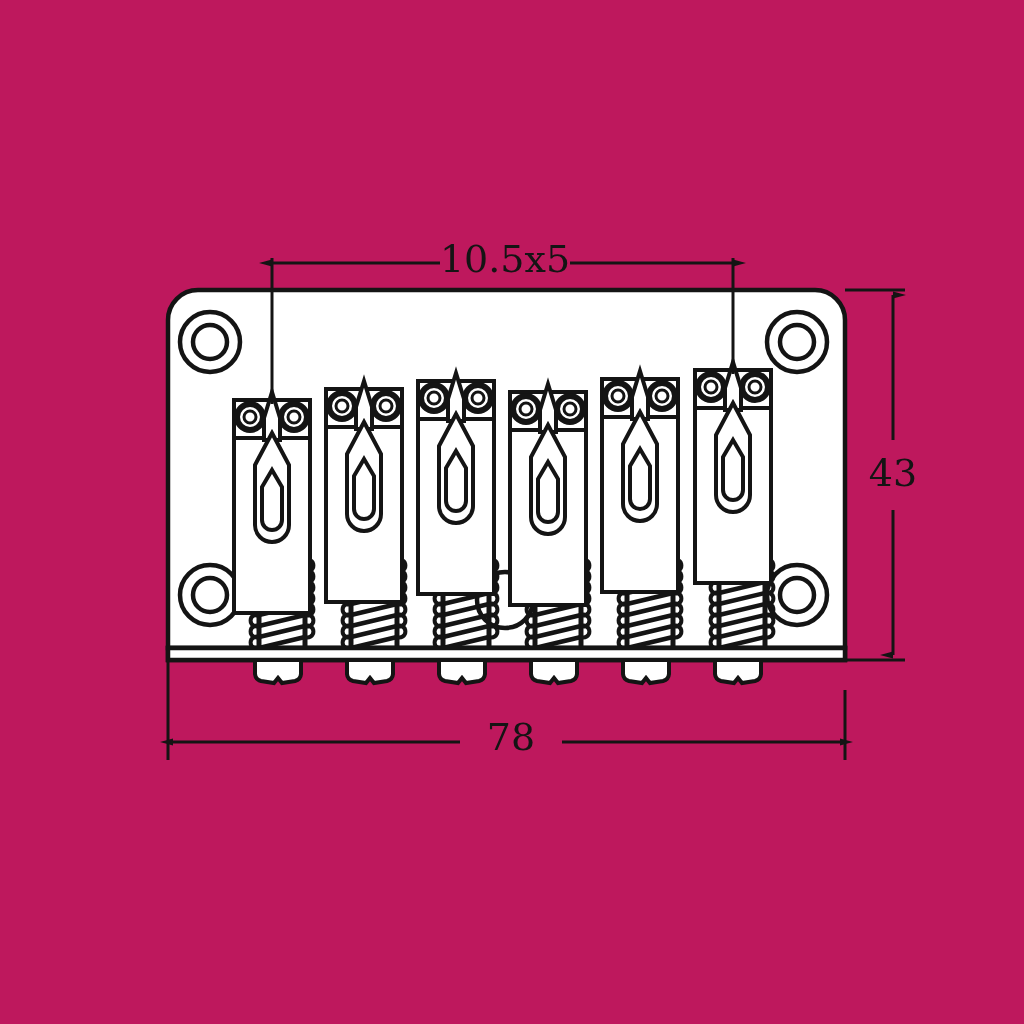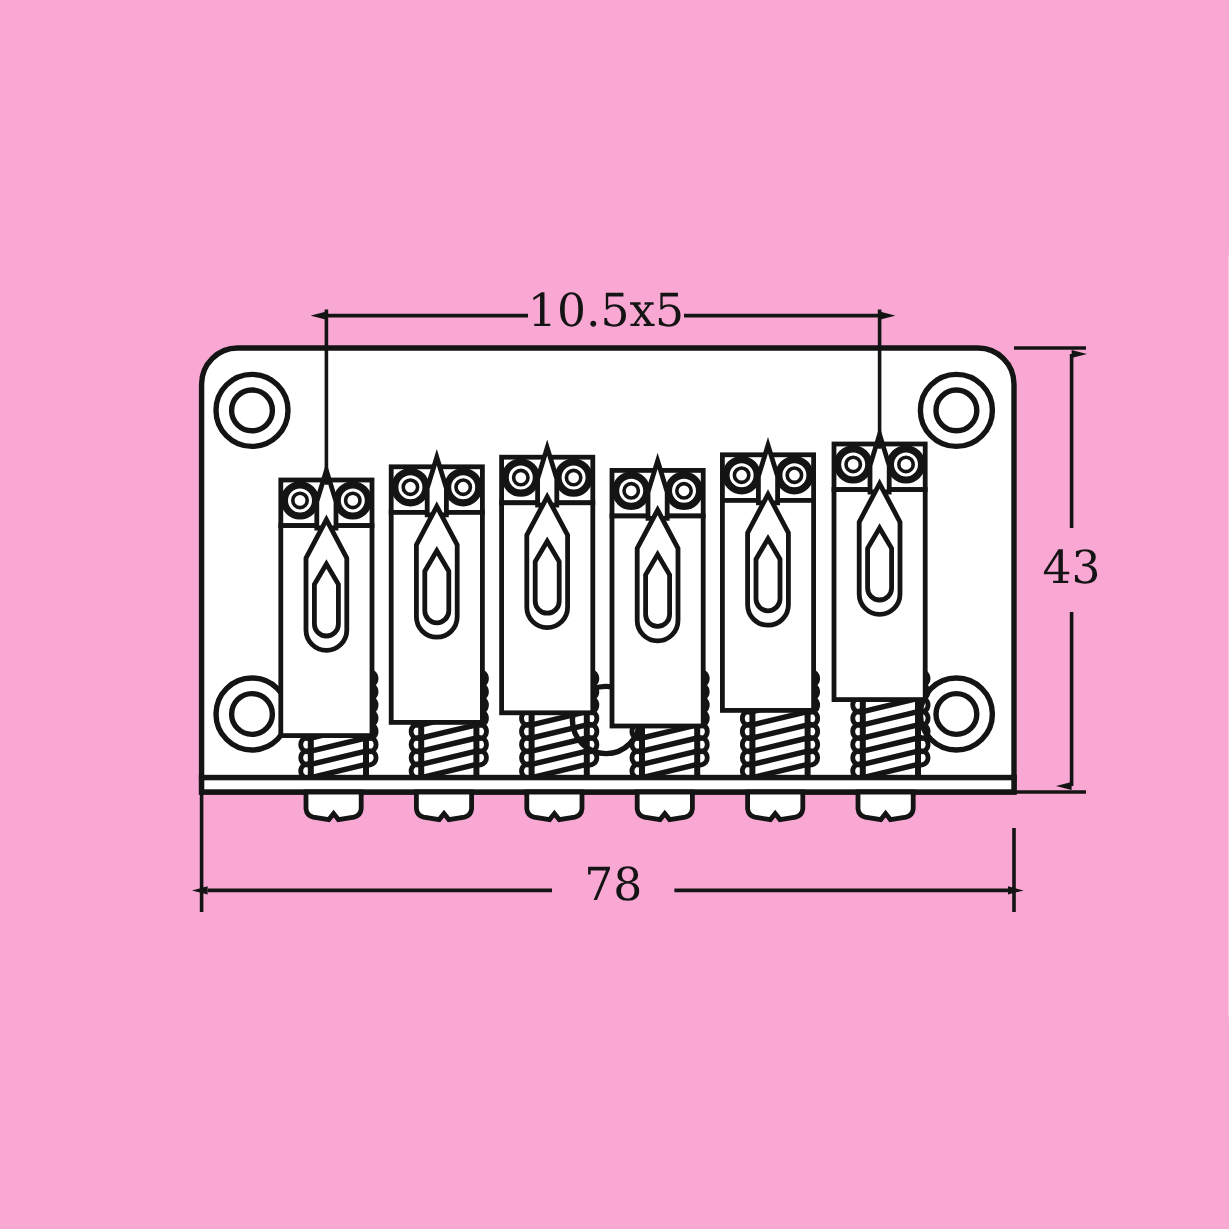--- a/index.html
+++ b/index.html
@@ -10,21 +10,21 @@
   body {
     width: 1024px;
     height: 1024px;
     overflow: hidden;
     font-family: "DejaVu Serif", "Liberation Serif", serif;
   }
   #drawing-root {
     position: relative;
     width: 1024px;
     height: 1024px;
-    background: #f9a8d4;
+    background: #be185d;
   }
   svg#technical-drawing {
     display: block;
     width: 1024px;
     height: 1024px;
   }
   .dim-text {
     font-family: "DejaVu Serif", "Liberation Serif", serif;
     font-size: 38px;
     fill: #141414;

